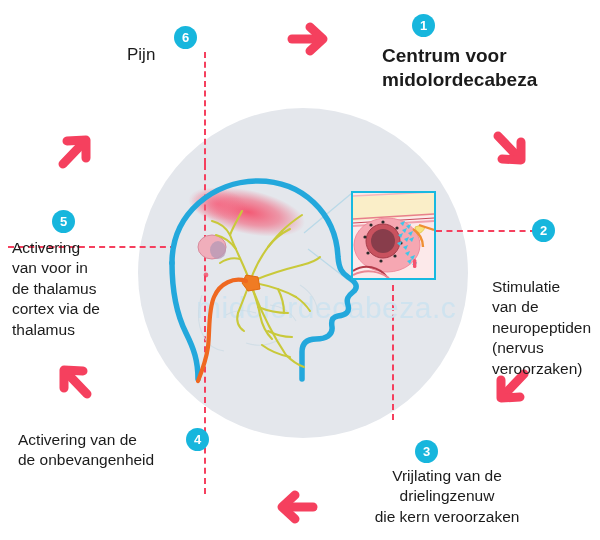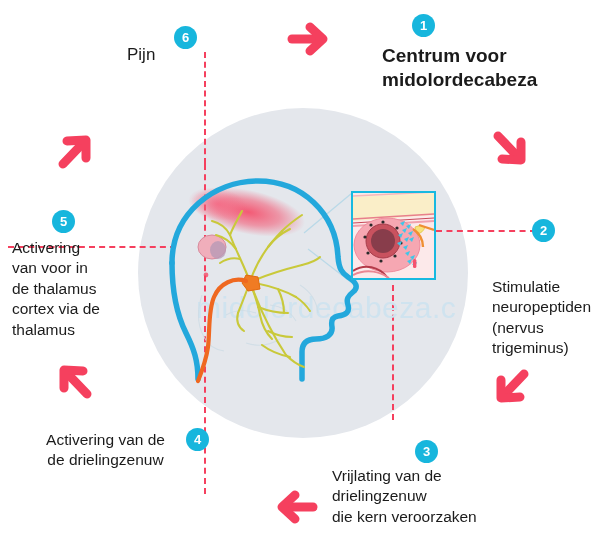--- a/index.html
+++ b/index.html
@@ -279,36 +279,37 @@
 
   <div class="badge" style="left:412px; top:14px;">1</div>
   <div class="label bold" style="left:382px; top:44px; width:210px;">
     <div>Centrum voor</div>
     <div>midolordecabeza</div>
   </div>
 
   <div class="badge" style="left:532px; top:219px;">2</div>
   <div class="label" style="left:492px; top:250px; width:108px;margin-top:27px;">
     <div>Stimulatie</div>
+    <div>van de</div>
     <div>neuropeptiden</div>
     <div>(nervus</div>
-    <div>trigeminus)</div>
+    <div>veroorzaken)</div>
   </div>
 
   <div class="badge" style="left:415px; top:440px;">3</div>
-  <div class="label" style="left:332px; top:466px; width:250px;">
+  <div class="label" style="left:322px; top:466px; width:250px;text-align:center;">
     <div>Vrijlating van de</div>
     <div>drielingzenuw</div>
     <div>die kern veroorzaken</div>
   </div>
 
   <div class="badge" style="left:186px; top:428px;">4</div>
-  <div class="label" style="left:18px; top:430px; width:175px;text-align:center;">
+  <div class="label" style="left:18px; top:430px; width:175px;">
     <div>Activering van de</div>
-    <div>de drielingzenuw</div>
+    <div>de onbevangenheid</div>
   </div>
 
   <div class="badge" style="left:52px; top:210px;">5</div>
   <div class="label" style="left:12px; top:238px; width:130px;">
     <div>Activering</div>
     <div>van voor in</div>
     <div>de thalamus</div>
     <div>cortex via de</div>
     <div>thalamus</div>
   </div>

